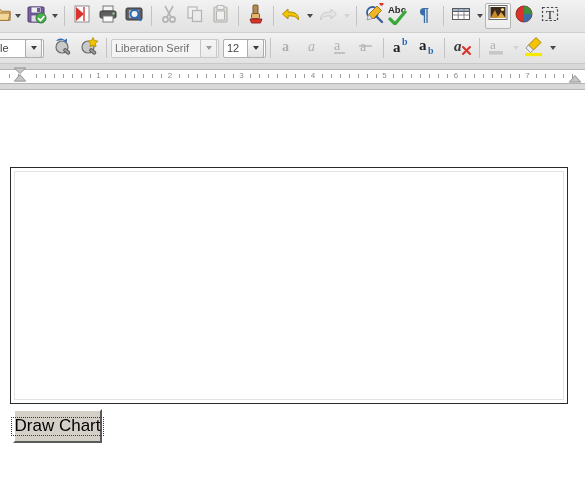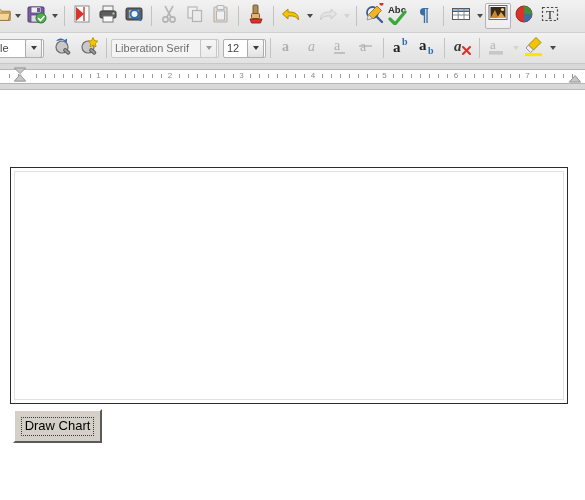--- a/index.html
+++ b/index.html
@@ -265,21 +265,21 @@
     border-bottom: 2px solid #5a5a5a;
     display: flex;
     align-items: center;
     justify-content: center;
     cursor: default;
   }
   .draw-chart-inner {
     border: 1px dotted #3a3a3a;
     padding: 1px 3px 2px 3px;
     font-family: "Liberation Sans", sans-serif;
-    font-size: 13px;
+    font-size: 17px;
     color: #000000;
     line-height: 14px;
     white-space: nowrap;
   }
 </style>
 </head>
 <body>
 
 <div class="app">
 

